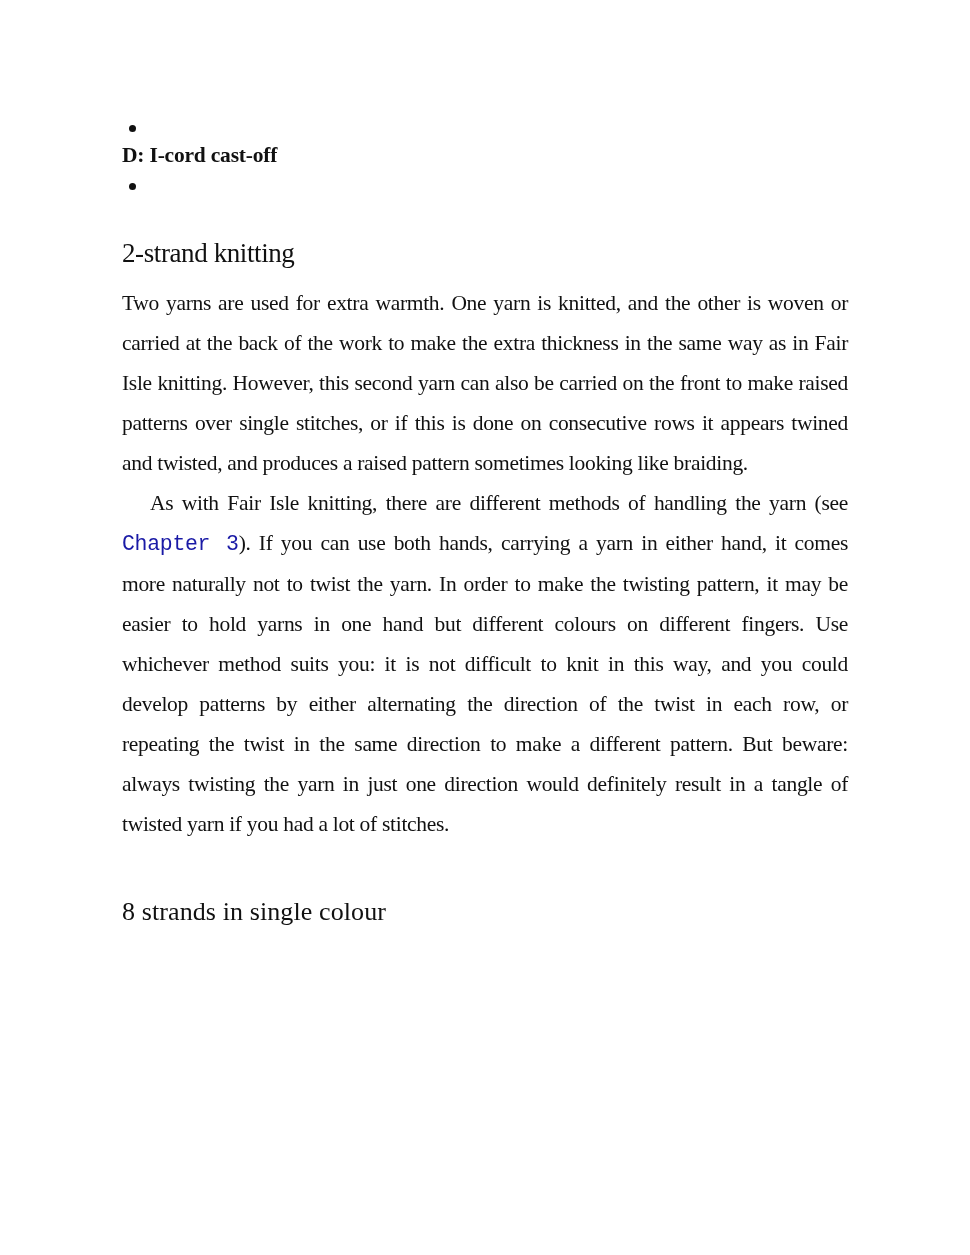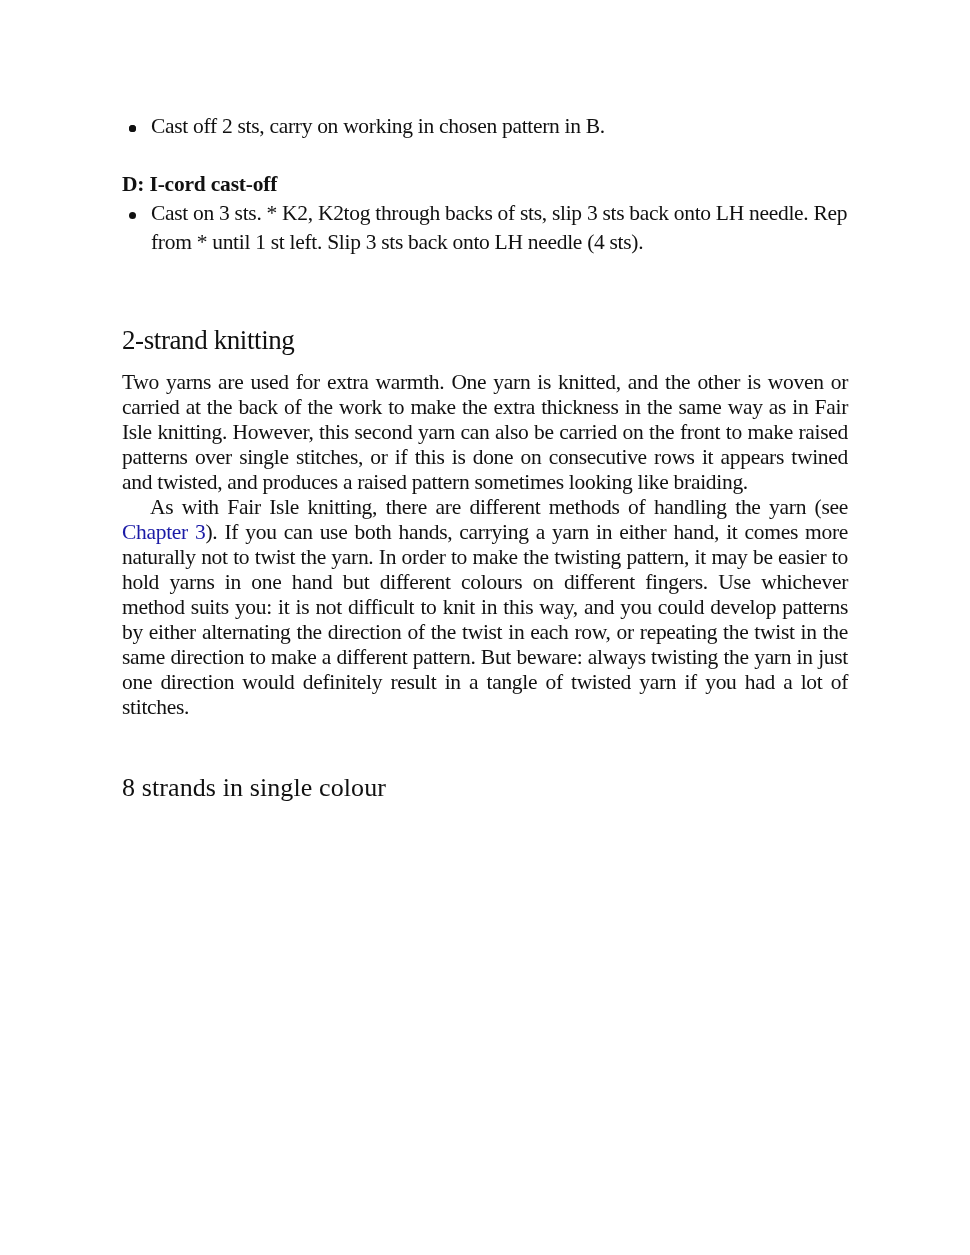--- a/index.html
+++ b/index.html
@@ -19,51 +19,46 @@
   }
   .sub-heading {
     font-weight: bold; font-size: 21.5px; line-height: 29px;
     margin-top: 29px; letter-spacing: -0.2px; font-family: Liberation Serif, serif;
   }
   h2.section {
     font-weight: normal; font-size: 27px; line-height: 40px;
     margin: 63px 0 0 0; letter-spacing: -0.4px;
   }
   p.body {
-    margin: 0; font-size: 21.5px; line-height: 25px; text-align: justify;
+    margin: 0; font-size: 21.5px; line-height: 40px; text-align: justify;
     letter-spacing: -0.3px;
   }
   p.body.first { margin-top: 10px; }
   p.body.indent { text-indent: 28px; }
-  a.xref { color: #1a1aa6; text-decoration: none; }
+  a.xref { color: #1a1aa6; text-decoration: none; font-family: Liberation Mono, monospace; }
   h3.subsection {
     font-weight: normal; font-size: 26px; line-height: 32px;
     margin: 52px 0 0 0; letter-spacing: 0.1px;
   }
 </style>
 </head>
 <body>
 
 <div class="page">
 
   <ul class="bullets">
     <li>
       <span class="dot"></span>
     </li>
-    <li>
-      <span class="dot"></span>
-      <span>Cast off 2 sts, carry on working in chosen pattern in B.</span>
-    </li>
   </ul>
 
   <div class="sub-heading">D: I-cord cast-off</div>
   <ul class="bullets">
     <li>
       <span class="dot"></span>
-      <span>Cast on 3 sts. * K2, K2tog through backs of sts, slip 3 sts back onto LH needle. Rep from * until 1 st left. Slip 3 sts back onto LH needle (4 sts).</span>
     </li>
   </ul>
 
   <h2 class="section">2-strand knitting</h2>
 
   <p class="body first">Two yarns are used for extra warmth. One yarn is knitted, and the other is woven or carried at the back of the work to make the extra thickness in the same way as in Fair Isle knitting. However, this second yarn can also be carried on the front to make raised patterns over single stitches, or if this is done on consecutive rows it appears twined and twisted, and produces a raised pattern sometimes looking like braiding.</p>
 
   <p class="body indent"><span>As with Fair Isle knitting, there are different methods of handling the yarn (see </span><a class="xref" href="#" style="color: rgb(26, 26, 166);">Chapter 3</a><span>). If you can use both hands, carrying a yarn in either hand, it comes more naturally not to twist the yarn. In order to make the twisting pattern, it may be easier to hold yarns in one hand but different colours on different fingers. Use whichever method suits you: it is not difficult to knit in this way, and you could develop patterns by either alternating the direction of the twist in each row, or repeating the twist in the same direction to make a different pattern. But beware: always twisting the yarn in just one direction would definitely result in a tangle of twisted yarn if you had a lot of stitches.</span></p>
 
   <h3 class="subsection">8 strands in single colour</h3>

